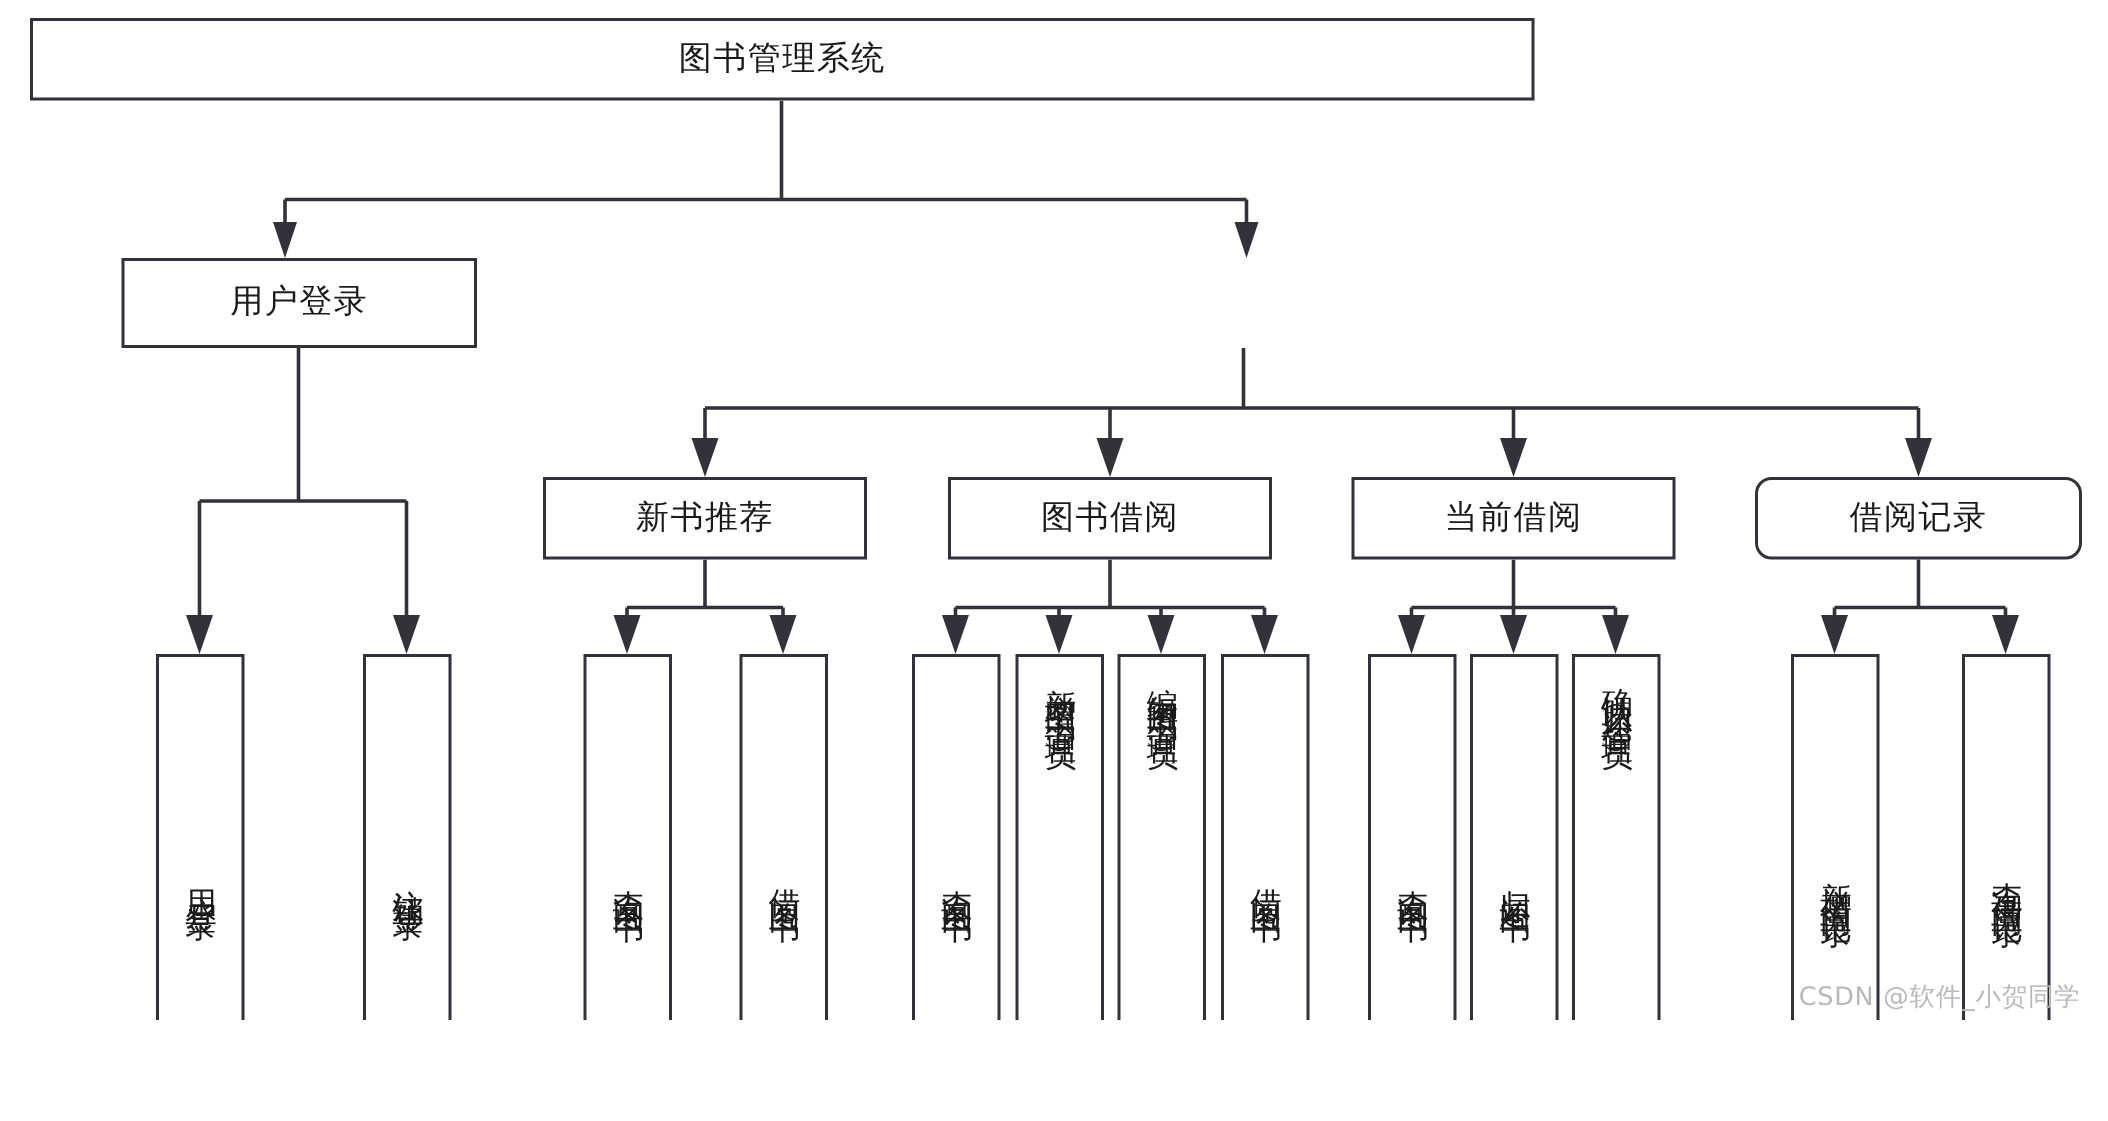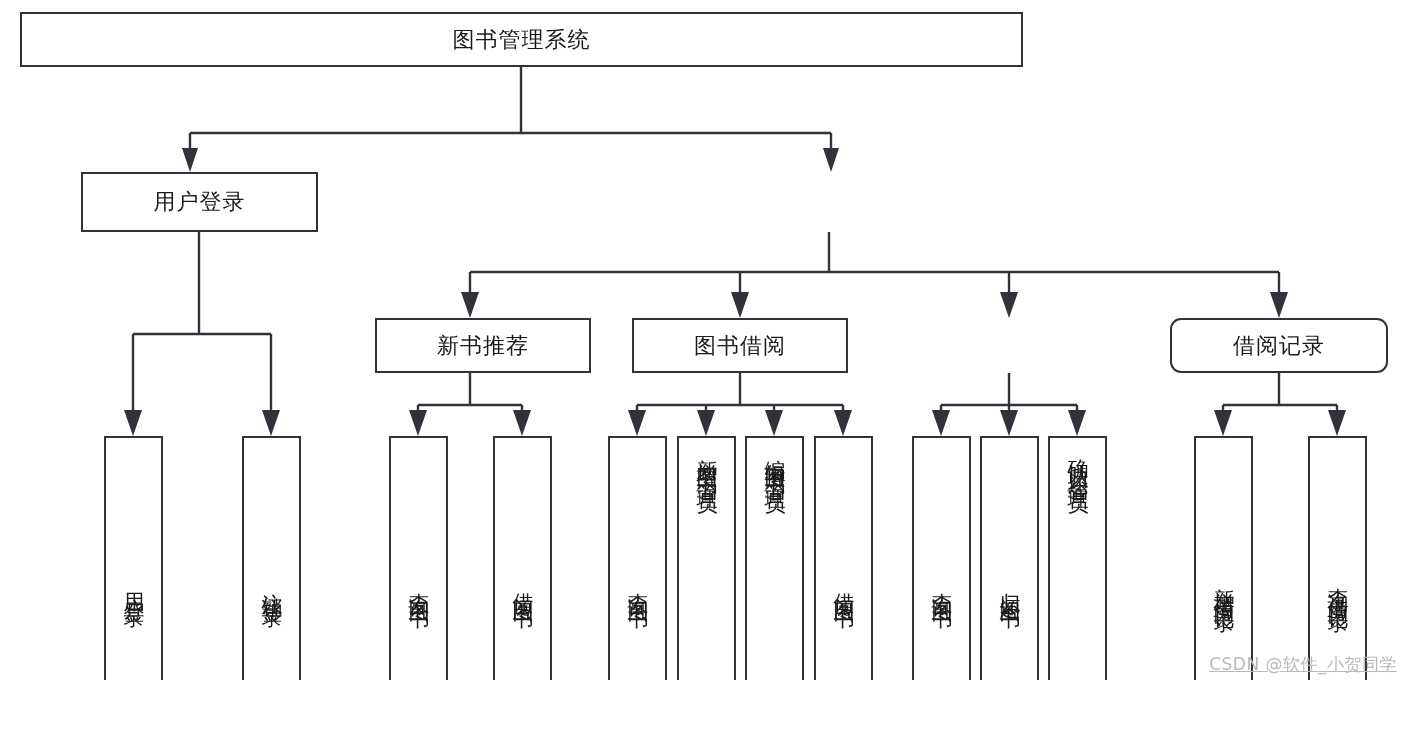--- a/index.html
+++ b/index.html
@@ -57,27 +57,26 @@
     height: 747px;
     pointer-events: none;
   }
   svg#wires line, svg#wires path {
     stroke: #32323a;
     stroke-width: 2.4;
     fill: none;
   }
   .watermark {
     position: absolute;
-    right: 8px;
+    right: 18px;
     bottom: 4px;
     font-size: 17px;
     color: #b9b9b9;
     white-space: nowrap;
     letter-spacing: 0.5px;
-    text-decoration: underline;
   }
 </style>
 </head>
 <body>
 
 <div id="canvas">
 
   <svg id="wires" viewBox="0 0 1405 747">
 
     <line x1="521" y1="67" x2="521" y2="133"></line>
@@ -142,26 +141,29 @@
   </svg>
 
   <div class="node" style="left:20px; top:12px; width:1003px; height:55px;">
     <span class="label">图书管理系统</span>
   </div>
 
   <div class="node" style="left:81px; top:172px; width:237px; height:60px;">
     <span class="label">用户登录</span>
   </div>
 
-  <div class="node" style="left:375px; top:318px; width:216px; height:55px;">
+  <div class="node" style="left:362px; top:318px; width:216px; height:55px;">
     <span class="label">新书推荐</span>
   </div>
   <div class="node" style="left:632px; top:318px; width:216px; height:55px;">
     <span class="label">图书借阅</span>
   </div>
+  <div class="node" style="left:901px; top:318px; width:216px; height:55px;">
+    <span class="label">当前借阅</span>
+  </div>
   <div class="node" style="left:1170px; top:318px; width:218px; height:55px;border-radius:11px;">
     <span class="label">借阅记录</span>
   </div>
 
   <div class="node leaf mid" style="left:104px; top:436px; width:59px; height:299px; align-items:center;">
     <span class="label">用户登录</span>
   </div>
   <div class="node leaf mid" style="left:242px; top:436px; width:59px; height:299px; align-items:center;">
     <span class="label">注销登录</span>
   </div>

